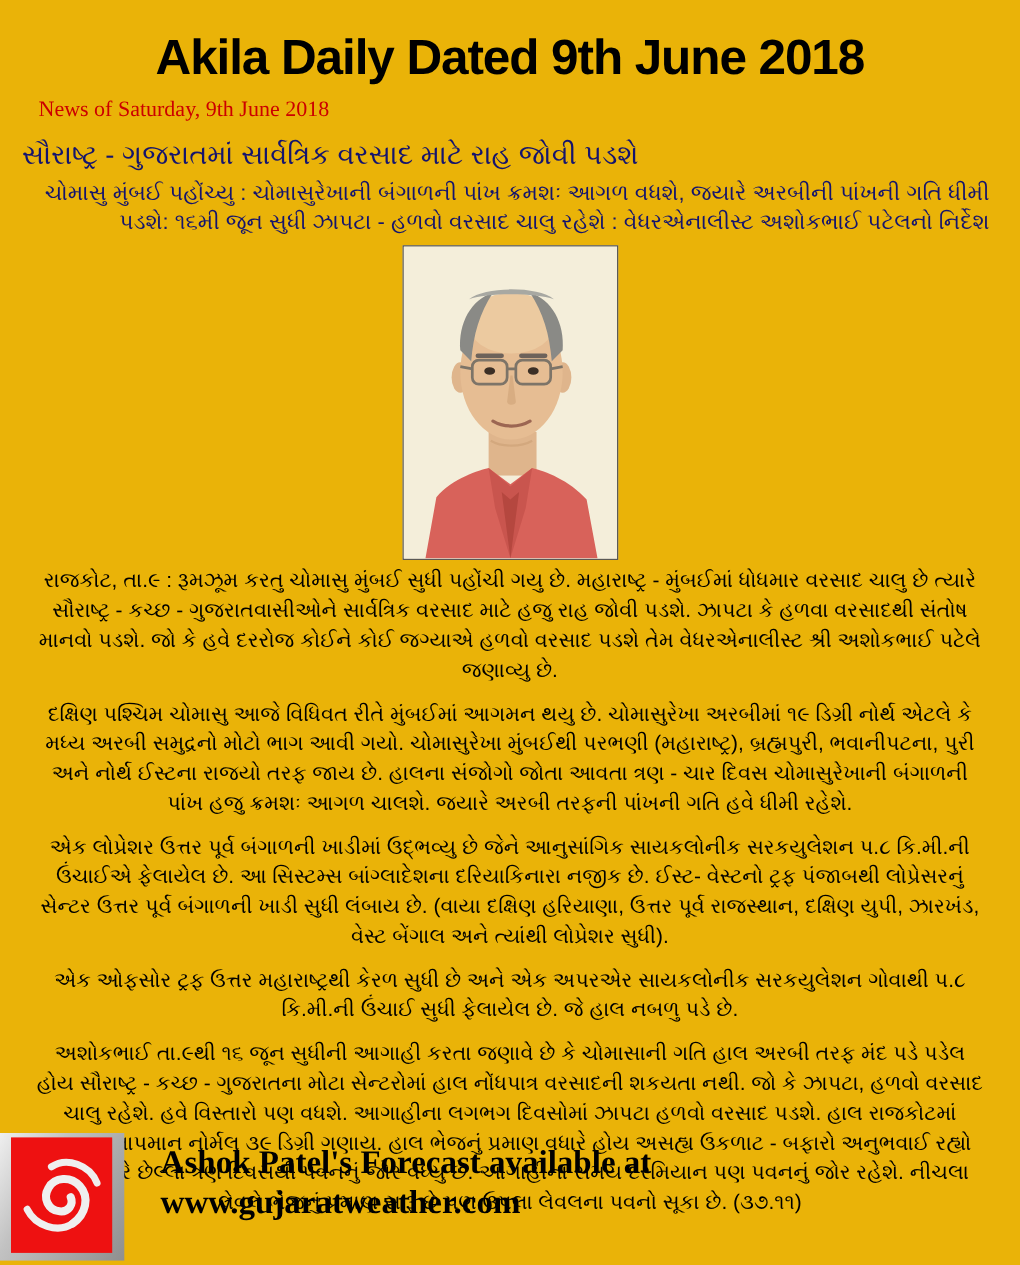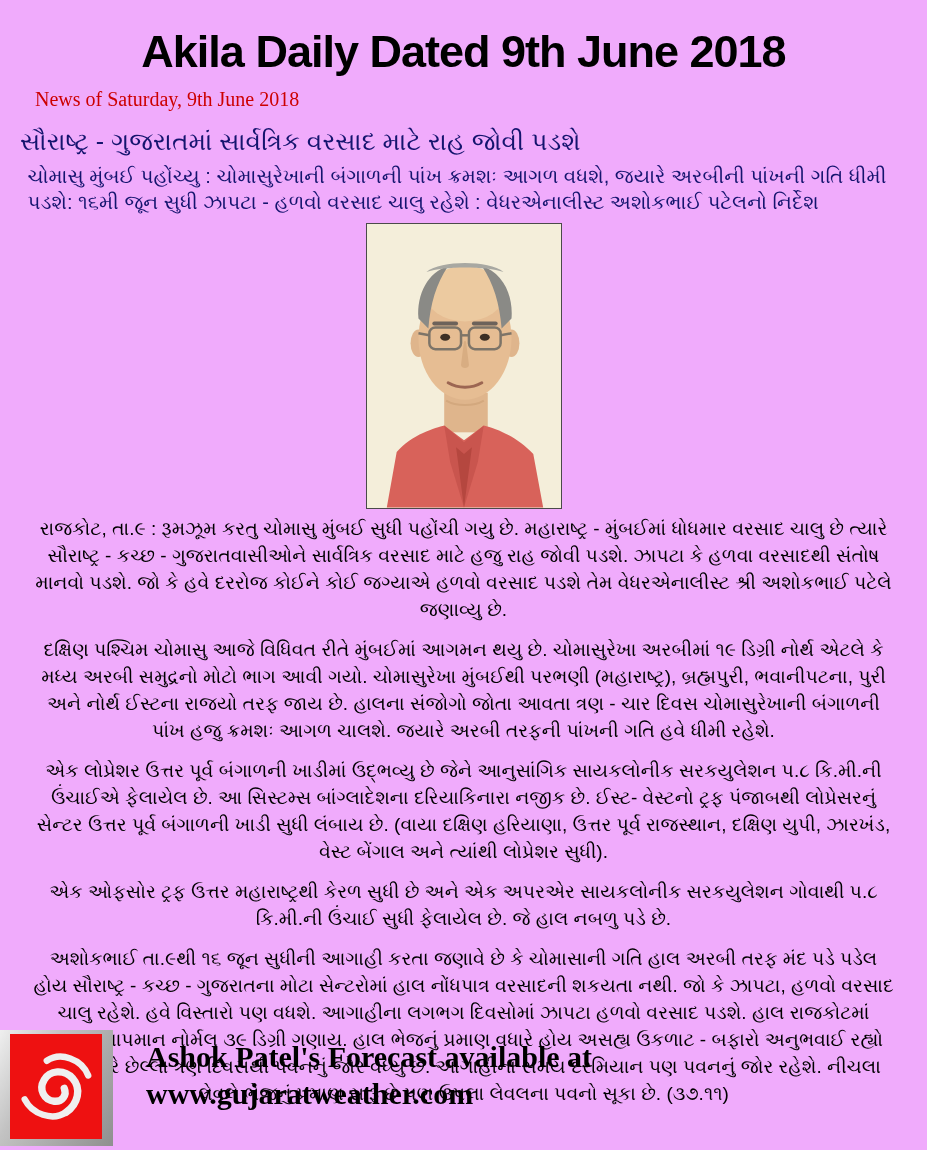--- a/index.html
+++ b/index.html
@@ -1,19 +1,19 @@
 <!DOCTYPE html>
 <html><head>
 <meta charset="utf-8">
 <style>
   html,body { margin:0; padding:0; background:#ffffff; }
   .page {
     position:relative;
     width:927px; height:1150px;
-    background:#f0abfc;
+    background:#eab308;
     font-family:"Liberation Sans", sans-serif;
     overflow:hidden;
   }
   .main-title {
     margin:26px 20px 0 20px;
     text-align:center;
     font-size:45px;
     font-weight:bold;
     letter-spacing:-1px;
     color:#000000;
@@ -29,21 +29,21 @@
     margin:14px 20px 0 20px;
     text-align:left;
     color:#14146e;
     font-size:25px;
     font-weight:normal;
     line-height:32px;
   }
   .subheadline {
     margin:6px auto 0 auto;
     max-width:872px;
-    text-align:left;
+    text-align:right;
     color:#14146e;
     font-size:20px;
     line-height:26px;
   }
   .photo-wrap { display:flex; justify-content:center; margin:8px 0 6px 0; }
   .photo-frame {
     width:196px; height:286px;
     border:1px solid #4a4a4a;
     background:#f4eeda;
     box-sizing:border-box;

